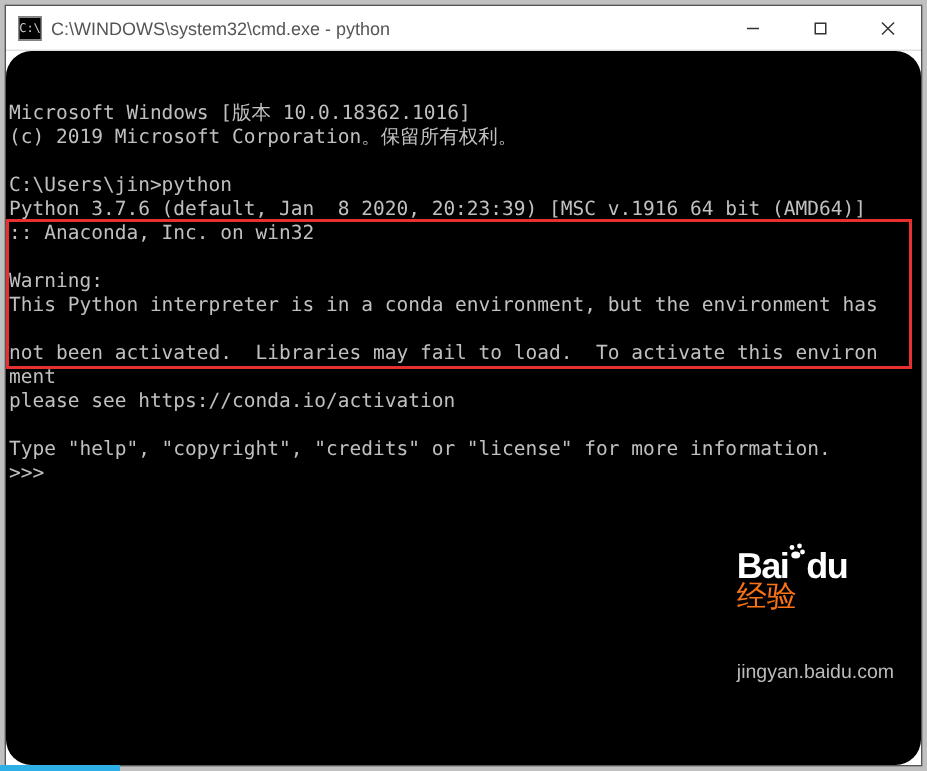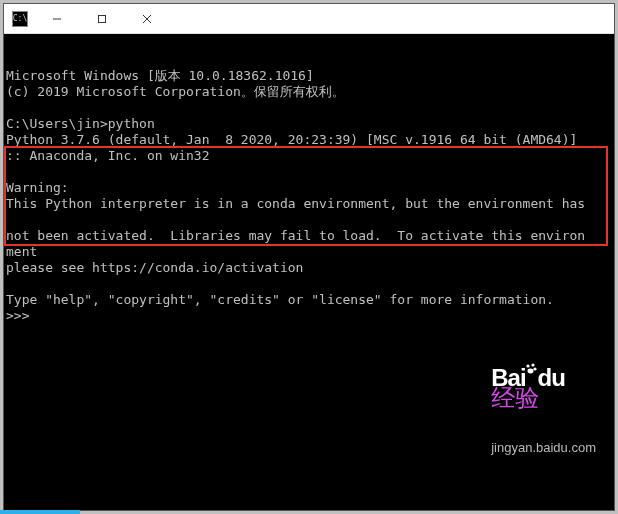--- a/index.html
+++ b/index.html
@@ -68,20 +68,21 @@
       flex: 1;
       background: #000;
       color: #c0c0c0;
       font-family: "NSimSun", "SimSun", Consolas, monospace;
       font-size: 13px;
       line-height: 16px;
       padding: 2px 0 14px 2px;
       position: relative;
       overflow: hidden;
       white-space: pre;
+      border-radius: 17px;
     }
     .line { white-space: pre; }
     .highlight-box {
       position: absolute;
       border: 2px solid #e8312e;
       pointer-events: none;
     }
     .watermark {
       position: absolute;
       right: 18px;
@@ -102,22 +103,22 @@
       font-family: Arial, sans-serif;
       letter-spacing: -1px;
     }
     .wm-paw {
       display: inline-block;
       position: relative;
       top: -10px;
       margin-left: -2px;
     }
     .wm-cn {
-      font-size: 24px;
-      color: #d946ef;
+      font-size: 20px;
+      color: #f97316;
       font-family: "Microsoft YaHei", sans-serif;
     }
     .wm-sub {
       font-size: 13px;
       color: #bbb;
       font-family: Arial, sans-serif;
       margin-top: 2px;
     }
     .taskbar-hint {
       position: absolute;
@@ -127,20 +128,21 @@
       height: 4px;
       background: #2eb0e6;
     }
   </style>
 </head>
 <body>
 
 <div class="window">
   <div class="titlebar">
     <div class="titlebar-icon">C:\</div>
+    <div class="titlebar-text">C:\WINDOWS\system32\cmd.exe - python</div>
     <div class="titlebar-buttons">
       <div class="titlebar-btn">
         <svg viewBox="0 0 10 10">
             <line x1="1" y1="5" x2="9" y2="5" stroke="#333" stroke-width="1"></line>
           </svg>
       </div>
       <div class="titlebar-btn">
         <svg viewBox="0 0 10 10">
             <rect x="1.5" y="1.5" width="7" height="7" stroke="#333" stroke-width="1" fill="none"></rect>
           </svg>

